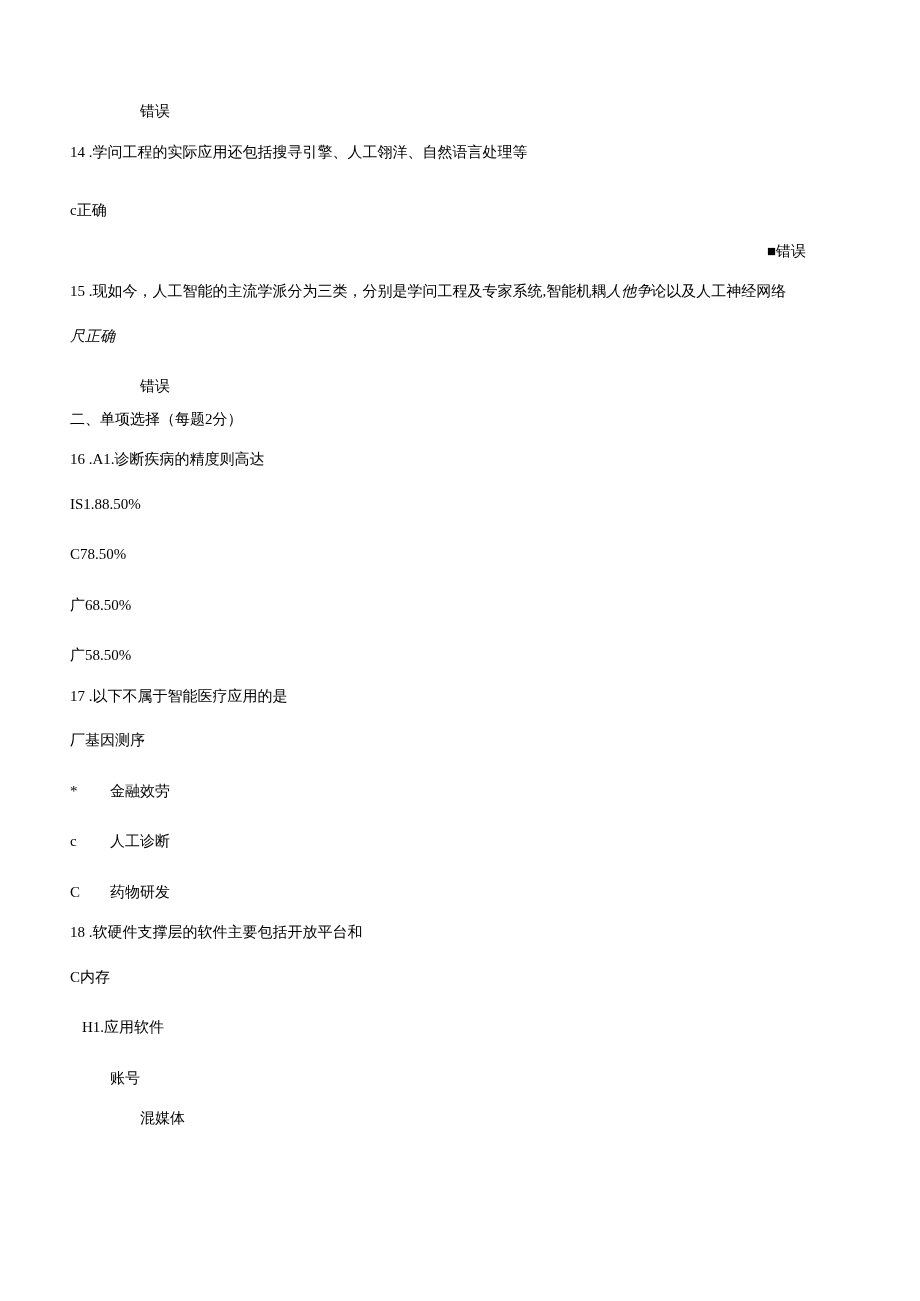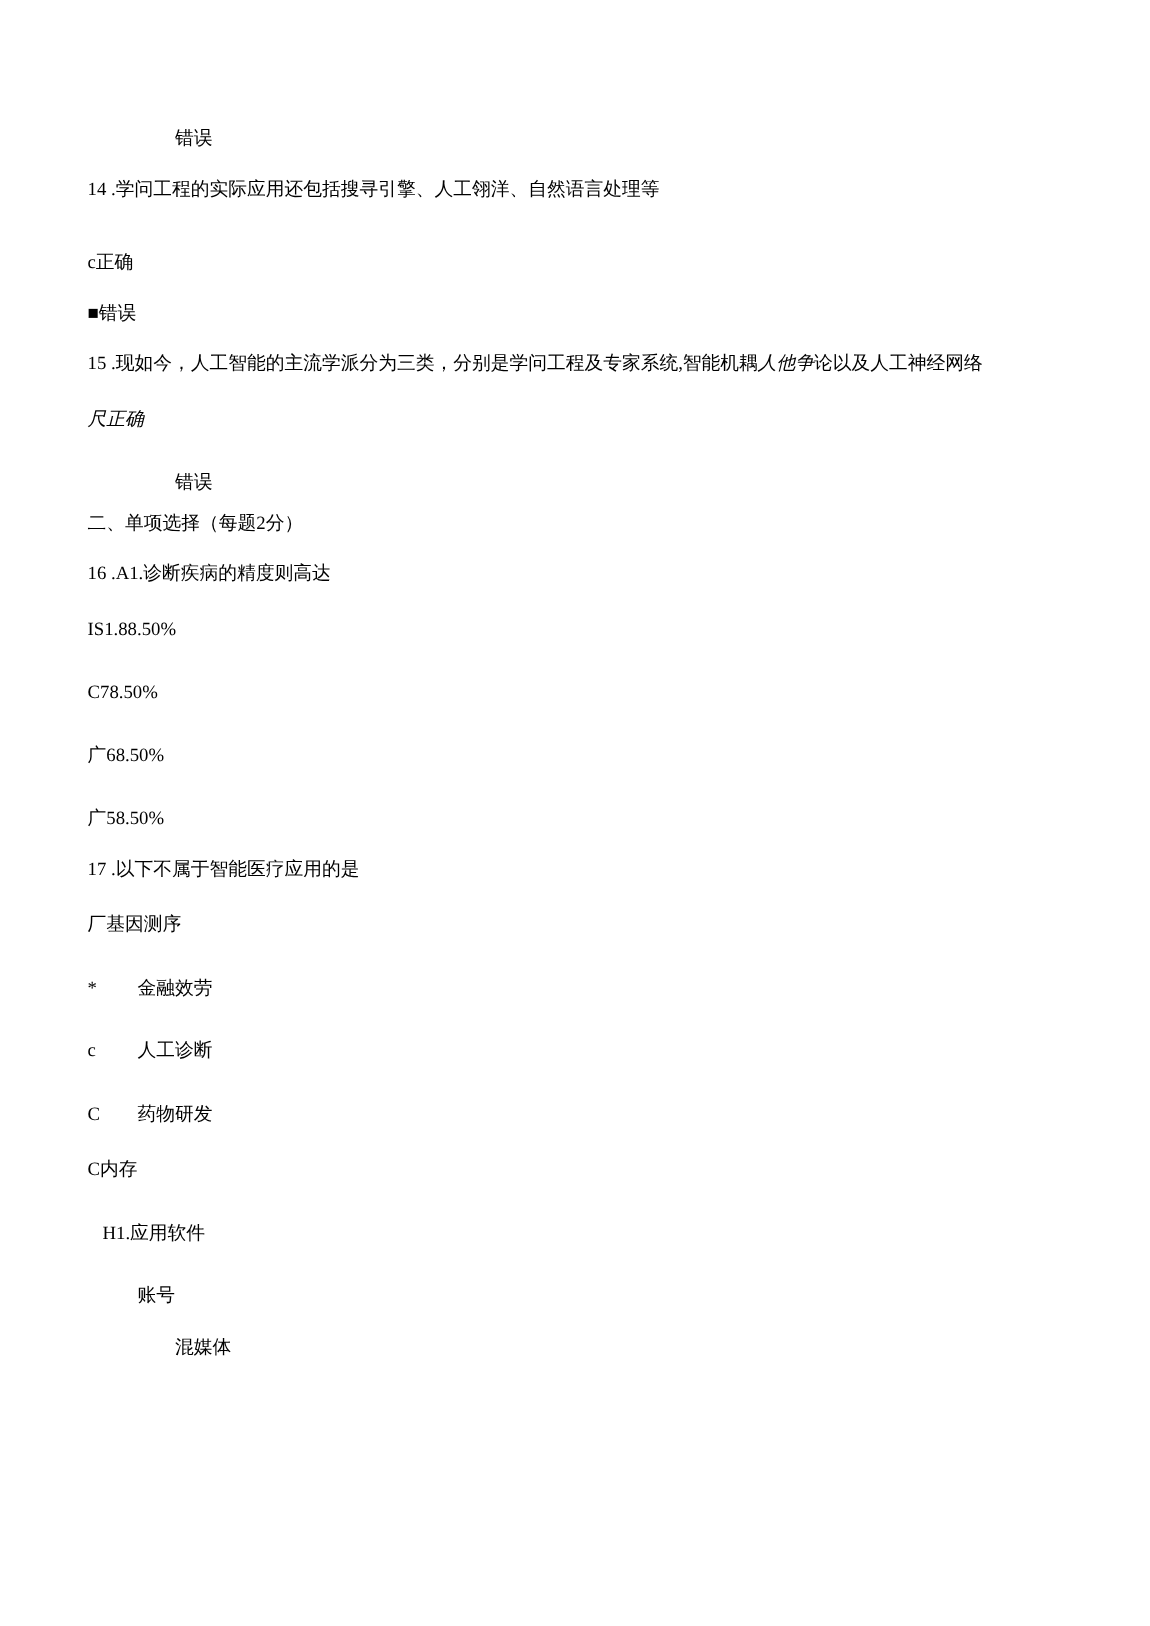--- a/index.html
+++ b/index.html
@@ -37,21 +37,21 @@
   </div>
 
   <div class="line indent-0">
     <span>14</span><span> .学问工程的实际应用还包括搜寻引擎、人工翎洋、自然语言处理等</span>
   </div>
 
   <div class="line indent-0" style="margin-top:36px;">
     <span>c正确</span>
   </div>
 
-  <div class="line indent-0" style="margin-top:12px;">
+  <div class="line indent-0" style="margin-top:12px;text-align:right;">
     <span>■错误</span>
   </div>
 
   <div class="line indent-0">
     <span>15</span><span> .现如今，人工智能的主流学派分为三类，分别是学问工程及专家系统,智能机耦</span><span class="italic">人他争</span><span>论以及人工神经网络</span>
   </div>
 
   <div class="line indent-0" style="margin-top:22px;font-style:italic;">
     <span>尺正确</span>
   </div>
@@ -97,20 +97,23 @@
   </div>
 
   <div class="line indent-0" style="margin-top:28px;">
     <span style="display:inline-block;width:40px;">c</span><span>人工诊断</span>
   </div>
 
   <div class="line indent-0" style="margin-top:28px;">
     <span style="display:inline-block;width:40px;">C</span><span>药物研发</span>
   </div>
 
+  <div class="line indent-0">
+    <span>18</span><span> .软硬件支撑层的软件主要包括开放平台和</span>
+  </div>
 
   <div class="line indent-0" style="margin-top:22px;">
     <span>C内存</span>
   </div>
 
   <div class="line indent-0" style="margin-top:28px;margin-left:12px;">
     <span>H1.应用软件</span>
   </div>
 
   <div class="line indent-half" style="margin-top:28px;">

